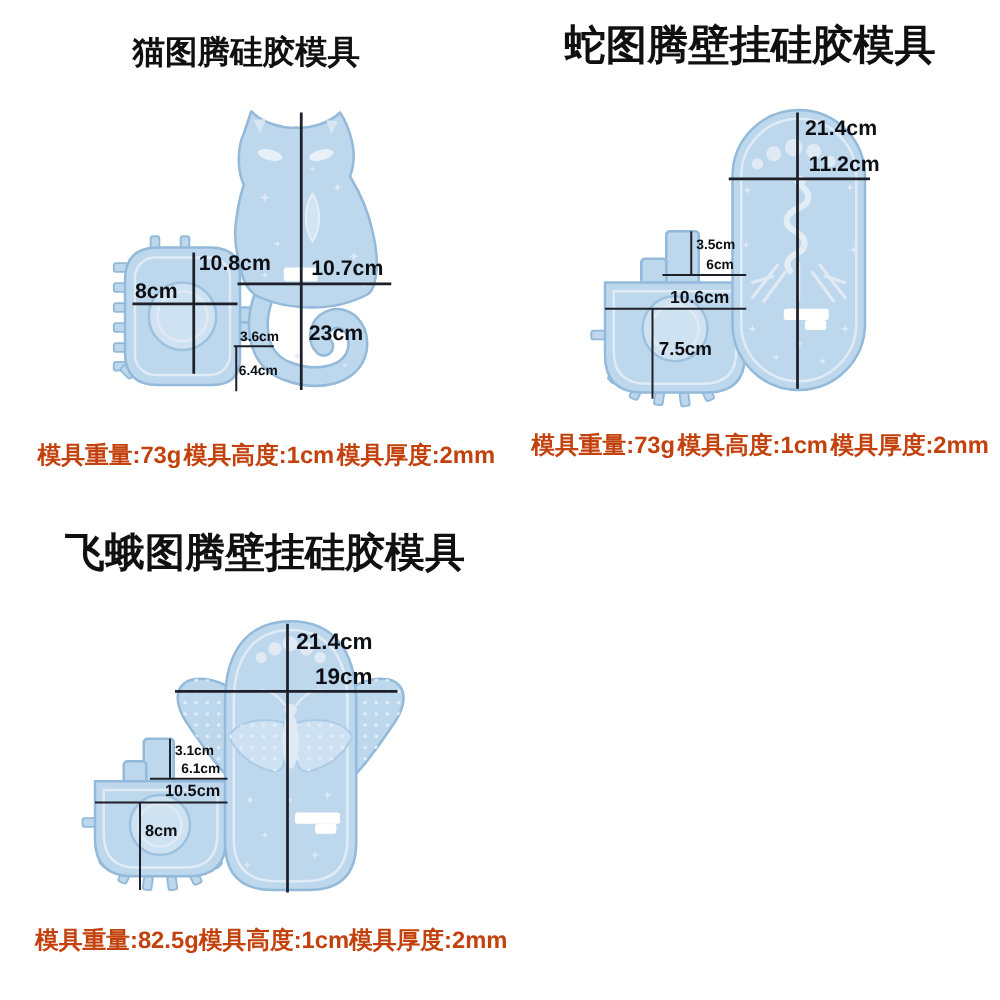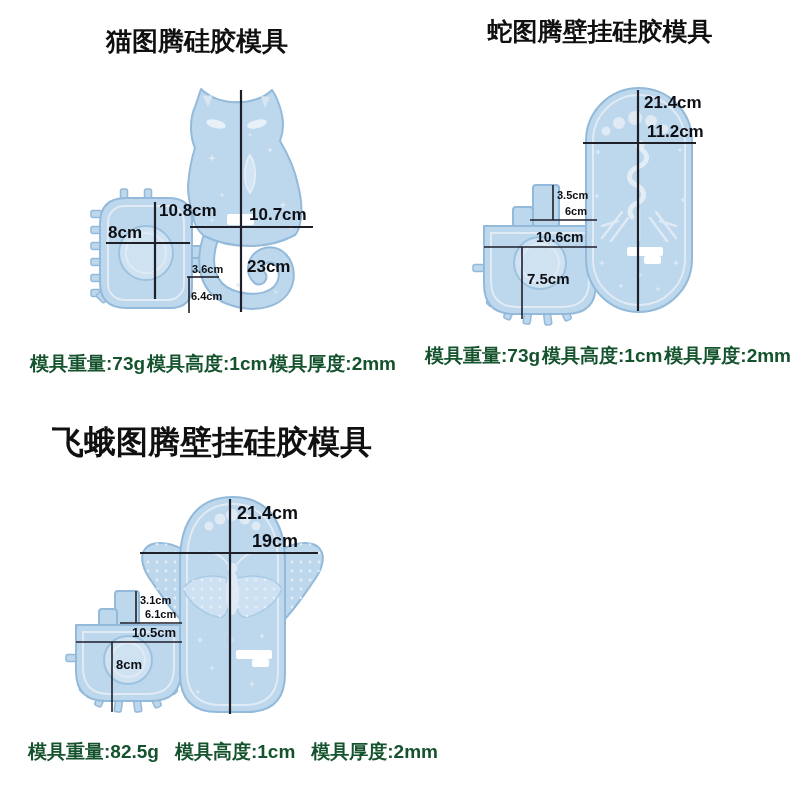--- a/index.html
+++ b/index.html
@@ -3,27 +3,27 @@
 <meta charset="utf-8">
 <style>
   html,body{margin:0;padding:0;}
   body{
     width:800px;height:800px;position:relative;overflow:hidden;
     background:#ffffff;
     font-family:"Liberation Sans","DejaVu Sans",sans-serif;
   }
   .title{position:absolute;font-weight:700;color:#101010;text-align:center;line-height:1.15;}
   #title-cat{left:12px;top:27px;width:370px;font-size:26px;}
-  #title-snake{left:415px;top:17px;width:370px;font-size:25px;}
+  #title-snake{left:415px;top:17px;width:370px;font-size:33px;}
   #title-moth{left:27px;top:424px;width:370px;font-size:32px;}
   .specs{position:absolute;display:flex;justify-content:space-between;
-         font-weight:700;font-size:19px;color:#14532d;white-space:nowrap;}
+         font-weight:700;font-size:19px;color:#c2410c;white-space:nowrap;}
   #specs-cat{left:30px;top:351px;width:366px;}
   #specs-snake{left:425px;top:343px;width:366px;}
-  #specs-moth{left:28px;top:739px;width:376px;gap:16px;}
+  #specs-moth{left:28px;top:739px;width:376px;}
   svg#art{position:absolute;left:0;top:0;}
   .mold{fill:#bdd7ec;stroke:#93bada;stroke-width:2;stroke-linejoin:round;}
   .peg{fill:#bdd7ec;stroke:#93bada;stroke-width:1.5;}
   .rim{fill:none;stroke:#e0ebf6;stroke-width:2;}
   .circle{fill:#cfe2f2;stroke:#9cc2e0;stroke-width:2;}
   .circle-in{fill:none;stroke:#dfeaf5;stroke-width:2;}
   .detail{fill:#dfeaf5;stroke:none;}
   .detail-stroke{fill:none;stroke:#dfeaf5;stroke-width:2.5;stroke-linecap:round;}
   .wingdeco{fill:#cde1f2;stroke:#a9cae5;stroke-width:1.5;}
   .slot{fill:#ffffff;stroke:none;}

